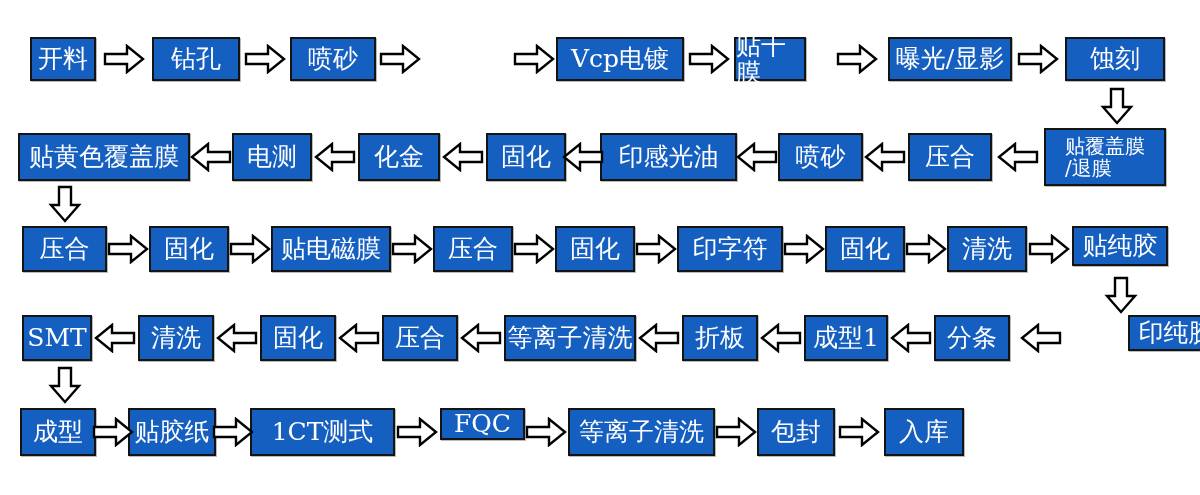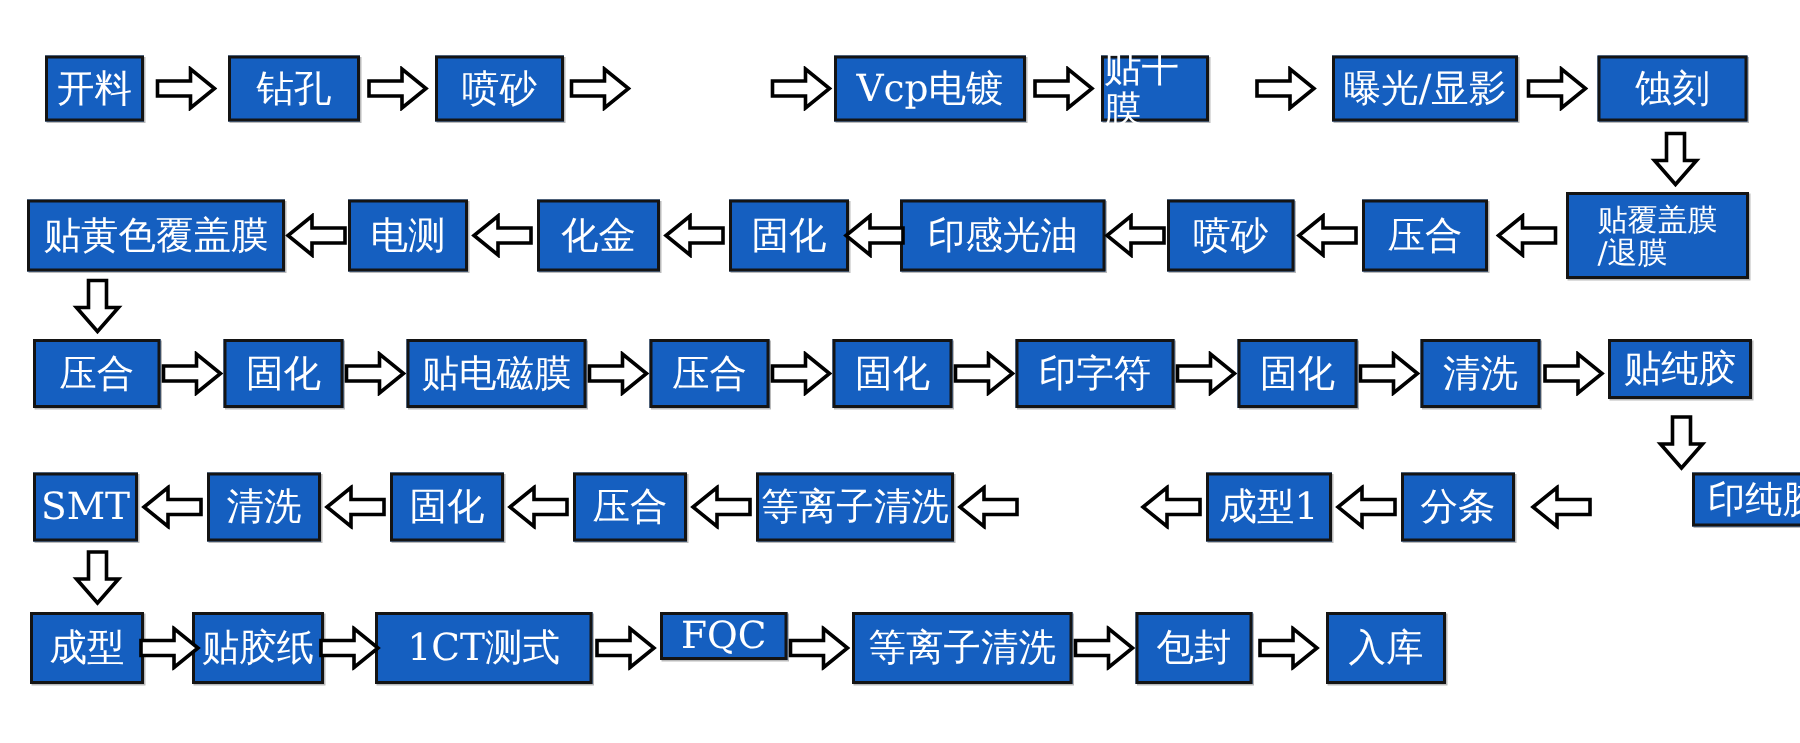--- a/index.html
+++ b/index.html
@@ -158,20 +158,21 @@
 
   <svg class="arr" style="left:1104px;top:276px" width="34" height="38">
       <polygon points="11,2 23,2 23,20 31,20 17,36 3,20 11,20"></polygon>
     </svg>
 
   <div class="box" style="left:22px;top:315px;width:70px;height:46px">SMT</div>
   <div class="box" style="left:138px;top:315px;width:76px;height:46px">清洗</div>
   <div class="box" style="left:260px;top:315px;width:76px;height:46px">固化</div>
   <div class="box" style="left:382px;top:315px;width:76px;height:46px">压合</div>
   <div class="box" style="left:504px;top:315px;width:132px;height:46px">等离子清洗</div>
+  <div class="box" style="left:682px;top:315px;width:76px;height:46px">折板</div>
   <div class="box" style="left:804px;top:315px;width:84px;height:46px">成型1</div>
   <div class="box" style="left:934px;top:315px;width:76px;height:46px">分条</div>
   <div class="box" style="left:1128px;top:315px;width:96px;height:36px">印纯胶</div>
 
   <svg class="arr" style="left:94px;top:323px" width="42" height="30">
       <polygon points="40,10 18,10 18,2 2,15 18,28 18,20 40,20"></polygon>
     </svg>
   <svg class="arr" style="left:216px;top:323px" width="42" height="30">
       <polygon points="40,10 18,10 18,2 2,15 18,28 18,20 40,20"></polygon>
     </svg>

